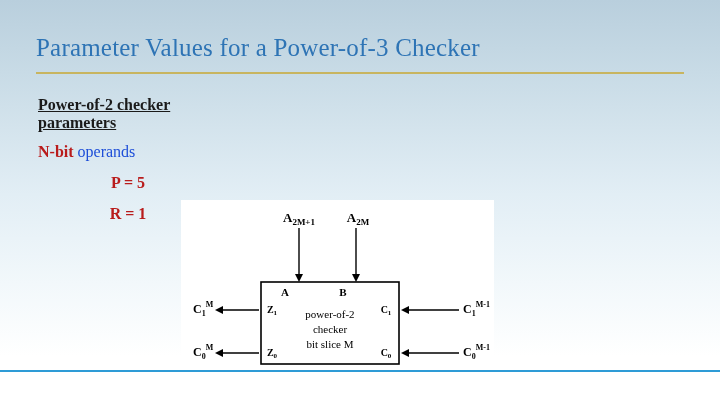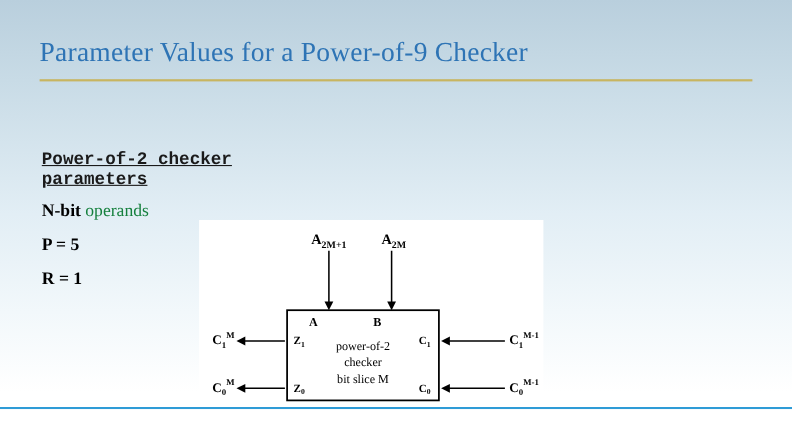--- a/index.html
+++ b/index.html
@@ -17,47 +17,46 @@
   }
   .title-rule{
     position:absolute;left:36px;top:72px;width:648px;height:2px;
     background:#c8b560;
   }
   
   .bullets{position:absolute;left:38px;top:96px;width:180px;}
   .b-head{
     font-weight:bold;font-size:16px;color:#1a1a1a;
     text-decoration:underline;margin-bottom:11px;
-    font-family:Liberation Mono, monospace;
-    margin-top:40px;
+    font-family:Liberation Serif, serif;
   }
   .b-line{font-size:16px;margin-bottom:13px;font-family:"Liberation Serif",serif;}
-  .grn{color:#000000;font-weight:bold;}
-  .gry{color:#15803d;margin-top:44px;}
+  .grn{color:#b91c1c;font-weight:bold;text-align:center;}
+  .gry{color:#1d4ed8;margin-top:44px;}
   
   .figure{
     position:absolute;left:181px;top:157px;width:313px;height:190px;
     background:#ffffff;
     margin-top:43px;
   }
   .fig-svg{position:absolute;left:0;top:0;}
   
   .footer-rule{
     position:absolute;left:0;top:370px;width:720px;height:2px;background:#2e9bd6;
   }
   .footer{
     position:absolute;left:0;top:372px;width:720px;height:33px;
     background:#ffffff;
   }
   text{font-family:"Liberation Serif",serif;}
 </style>
 </head>
 <body>
 
-<div class="title">Parameter Values for a Power-of-9 Checker</div>
+<div class="title">Parameter Values for a Power-of-3 Checker</div>
 <div class="title-rule"></div>
 
 <div class="bullets">
   <div class="b-head">Power-of-2 checker parameters</div>
   <div class="b-line">
     <span class="grn">N-bit</span><span class="gry"> operands</span>
   </div>
   <div class="b-line grn">P = 5</div>
   <div class="b-line grn">R = 1</div>
 </div>

